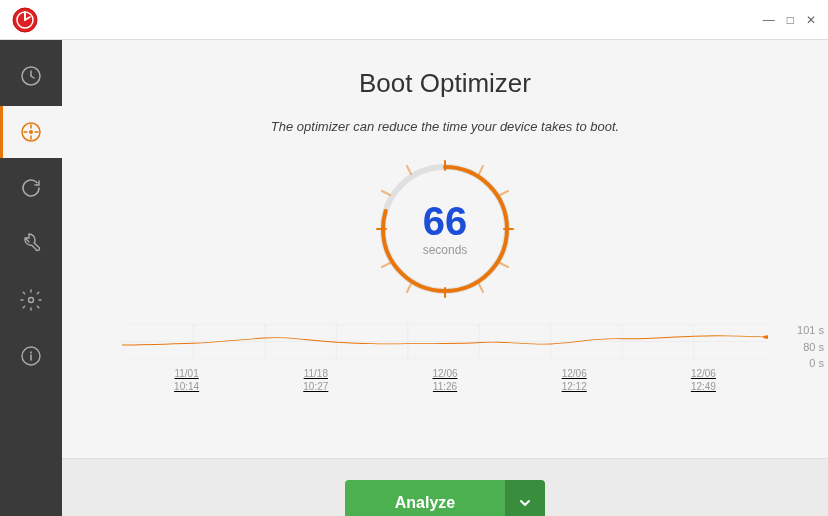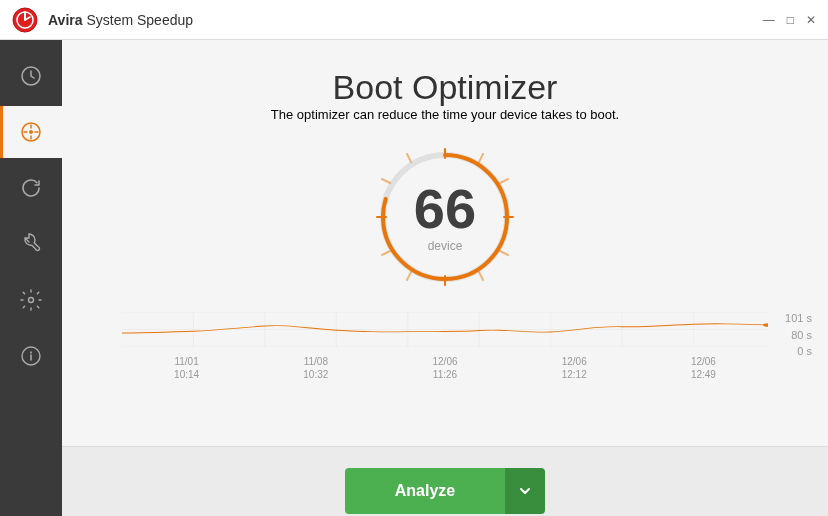--- a/index.html
+++ b/index.html
@@ -101,28 +101,29 @@
       flex-direction: column;
       overflow: hidden;
     }
 
     
     .content-header {
       text-align: center;
       padding: 28px 20px 10px;
     }
     .content-title {
-      font-size: 34px;
+      font-size: 26px;
       font-weight: 300;
       color: #333;
-      margin-bottom: 0;
+      margin-bottom: 20px;
     }
     .content-subtitle {
       font-size: 13px;
-      color: #000000;
+      color: #404040;
+      font-style: italic;
     }
 
     
     .timer-container {
       display: flex;
       justify-content: center;
       align-items: center;
       padding: 10px 0;
       flex-shrink: 0;
     }
@@ -139,41 +140,41 @@
       transform: rotate(-90deg);
     }
     .timer-text {
       position: absolute;
       top: 50%;
       left: 50%;
       transform: translate(-50%, -50%);
       text-align: center;
     }
     .timer-number {
-      font-size: 56px;
+      font-size: 40px;
       font-weight: 700;
-      color: #404040;
+      color: #1d4ed8;
       line-height: 1;
     }
     .timer-unit {
       font-size: 12px;
       color: #999;
       margin-top: 2px;
     }
 
     
     .chart-area {
       flex: 1;
       position: relative;
       padding: 10px 60px 10px 60px;
       min-height: 100px;
     }
     .chart-labels-right {
       position: absolute;
-      right: 16px;
+      right: 4px;
       top: 10px;
       bottom: 45px;
       display: flex;
       flex-direction: column;
       justify-content: space-between;
       font-size: 11px;
       color: #999;
       text-align: right;
     }
     .chart-svg-wrapper {
@@ -182,20 +183,21 @@
       position: relative;
     }
     .chart-svg {
       width: 100%;
       height: calc(100% - 45px);
     }
     .chart-x-labels {
       display: flex;
       padding: 4px 0 0 0;
       height: 38px;
+      text-decoration: underline;
     }
     .chart-x-label {
       font-size: 10px;
       color: #999;
       text-align: center;
       line-height: 1.3;
       flex: 1;
     }
 
     
@@ -239,23 +241,20 @@
 <body>
 
 <div class="title-bar">
 
   <svg class="title-bar-logo" viewBox="0 0 26 26">
     <circle cx="13" cy="13" r="12" fill="#e02020" stroke="#c01010" stroke-width="1"></circle>
     <circle cx="13" cy="13" r="8" fill="none" stroke="white" stroke-width="1.5"></circle>
     <line x1="13" y1="5" x2="13" y2="13" stroke="white" stroke-width="2" stroke-linecap="round"></line>
     <line x1="13" y1="13" x2="18" y2="10" stroke="white" stroke-width="1.5" stroke-linecap="round"></line>
   </svg>
-  <div class="title-bar-text">
-    <strong>Avira</strong><span> System Speedup</span>
-  </div>
   <div class="title-bar-controls">
     <button class="title-btn">—</button>
     <button class="title-btn">□</button>
     <button class="title-btn">✕</button>
   </div>
 </div>
 
 <div class="app-body">
 
   <nav class="sidebar">
@@ -333,21 +332,21 @@
             <line x1="138" y1="113" x2="130" y2="109" opacity="0.5"></line>
             <line x1="113" y1="138" x2="109" y2="130" opacity="0.5"></line>
             <line x1="37" y1="138" x2="41" y2="130" opacity="0.5"></line>
             <line x1="12" y1="113" x2="20" y2="109" opacity="0.5"></line>
             <line x1="12" y1="37" x2="20" y2="41" opacity="0.5"></line>
             <line x1="37" y1="12" x2="41" y2="20" opacity="0.5"></line>
           </g>
         </svg>
         <div class="timer-text">
           <div class="timer-number">66</div>
-          <div class="timer-unit">device</div>
+          <div class="timer-unit">seconds</div>
         </div>
       </div>
     </div>
 
     <div class="chart-area">
       <div class="chart-labels-right">
         <span>101 s</span>
         <span>80 s</span>
         <span>0 s</span>
       </div>
@@ -367,21 +366,21 @@
           <line x1="511" y1="0" x2="511" y2="100" stroke="#ddd" stroke-width="0.5"></line>
           <line x1="584" y1="0" x2="584" y2="100" stroke="#ddd" stroke-width="0.5"></line>
 
           <path d="M0,60 C20,60 40,58 73,55 C100,52 120,45 146,40 C170,35 190,48 219,52 C245,56 265,58 292,56 C315,54 340,58 365,53 C390,48 415,60 438,57 C460,54 485,40 511,42 C535,44 555,38 584,35 C610,32 635,35 660,37" fill="none" stroke="#e8760a" stroke-width="2.5" stroke-linecap="round" stroke-linejoin="round"></path>
 
           <circle cx="660" cy="37" r="5" fill="#e8760a"></circle>
         </svg>
         
         <div class="chart-x-labels">
           <div class="chart-x-label">11/01<br>10:14</div>
-          <div class="chart-x-label">11/08<br>10:32</div>
+          <div class="chart-x-label">11/18<br>10:27</div>
           <div class="chart-x-label">12/06<br>11:26</div>
           <div class="chart-x-label">12/06<br>12:12</div>
           <div class="chart-x-label">12/06<br>12:49</div>
         </div>
       </div>
     </div>
 
     <div class="bottom-bar">
       <button class="analyze-btn">Analyze</button>
       <button class="analyze-dropdown">

